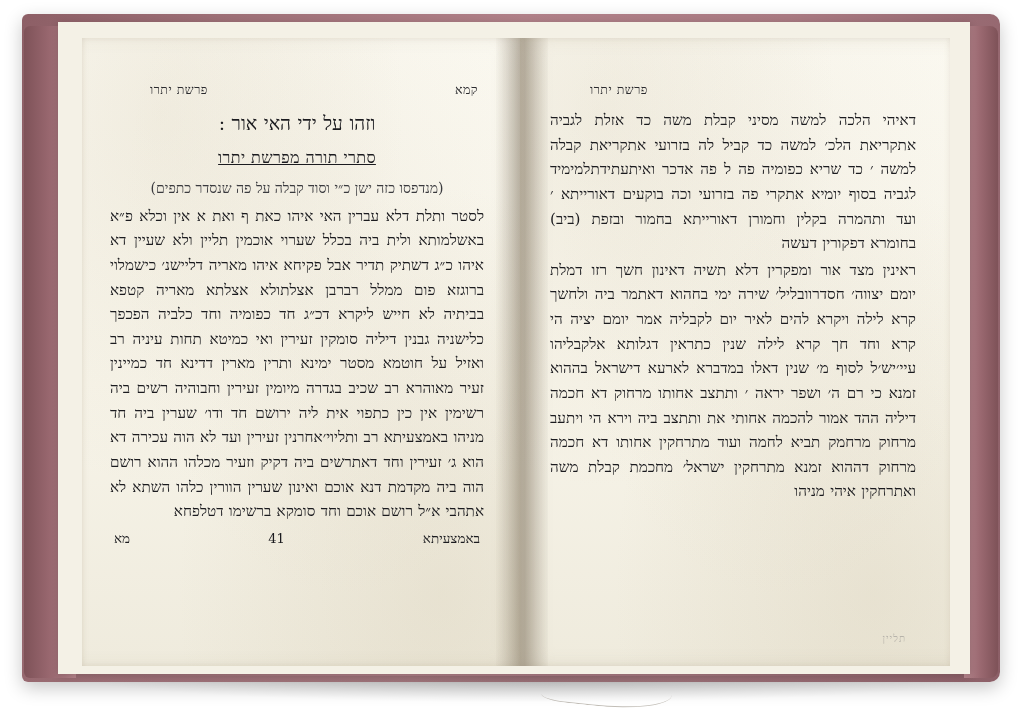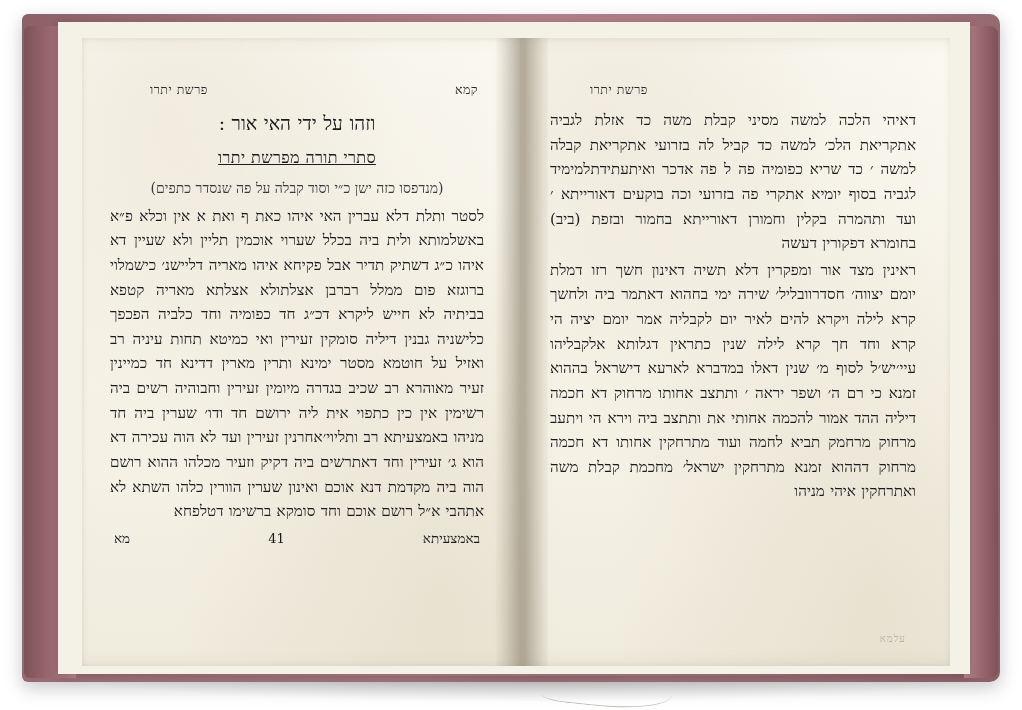--- a/index.html
+++ b/index.html
@@ -309,21 +309,21 @@
             <span class="center">פרשת יתרו</span>
             <span class="side"></span>
           </div>
 
           <div class="body">
             <p>דאיהי הלכה למשה מסיני קבלת משה כד אזלת לגביה אתקריאת הלכ׳ למשה כד קביל לה בזרועי אתקריאת קבלה למשה ׳ כד שריא כפומיה פה ל פה אדכר ואיתעתידתלמימיד לגביה בסוף יומיא אתקרי פה בזרועי וכה בוקעים דאורייתא ׳ ועד ותהמרה בקלין וחמורן דאורייתא בחמור ובזפת (ביב) בחומרא דפקורין דעשה</p>
             <p>ראינין מצד אור ומפקרין דלא תשיה דאינון חשך רזו דמלת יומם יצווה׳ חסדרוובליל׳ שירה ימי בחהוא דאתמר ביה ולחשך קרא לילה ויקרא להים לאיר יום לקבליה אמר יומם יציה הי קרא וחד חך קרא לילה שנין כתראין דגלותא אלקבליהו עיי׳יש׳ל לסוף מ׳ שנין דאלו במדברא לארעא דישראל בההוא זמנא כי רם ה׳ ושפר יראה ׳ ותתצב אחותו מרחוק דא חכמה דיליה ההד אמור להכמה אחותי את ותתצב ביה וירא הי ויתעב מרחוק מרחמק תביא לחמה ועוד מתרחקין אחותו דא חכמה מרחוק דההוא זמנא מתרחקין ישראל׳ מחכמת קבלת משה ואתרחקין איהי מניהו</p>
           </div>
 
         </div>
-        <div class="stamp">עלמא</div>
+        <div class="stamp">תליין</div>
       </div>
 
       <div class="gutter"></div>
     </div>
 
     <div class="bottom-shadow"></div>
     <div class="thread"></div>
   </div>
 
 </div>

